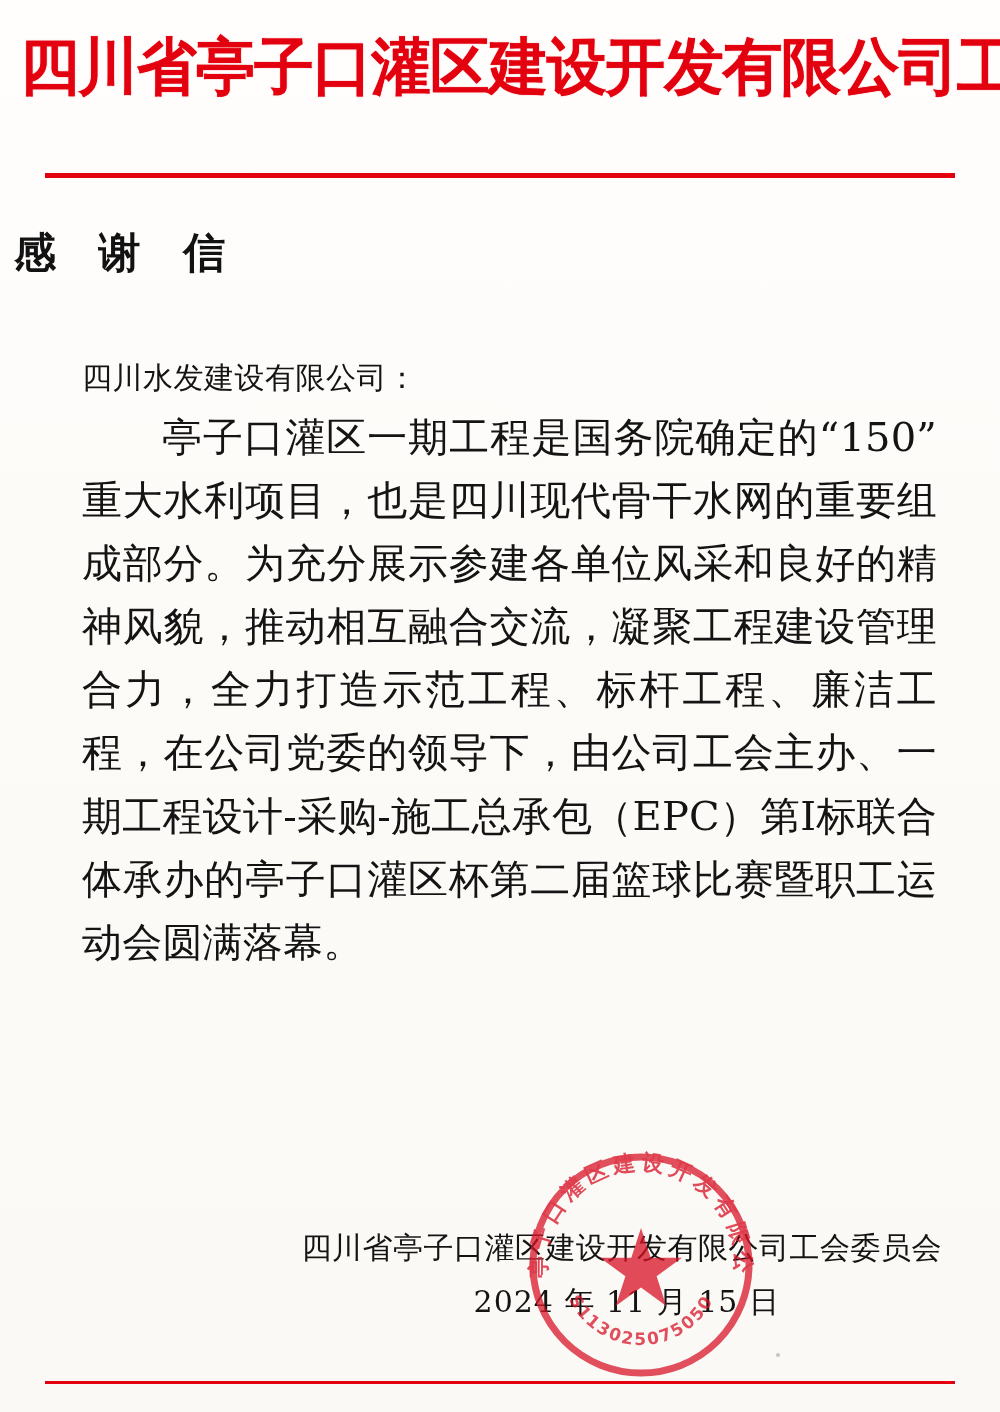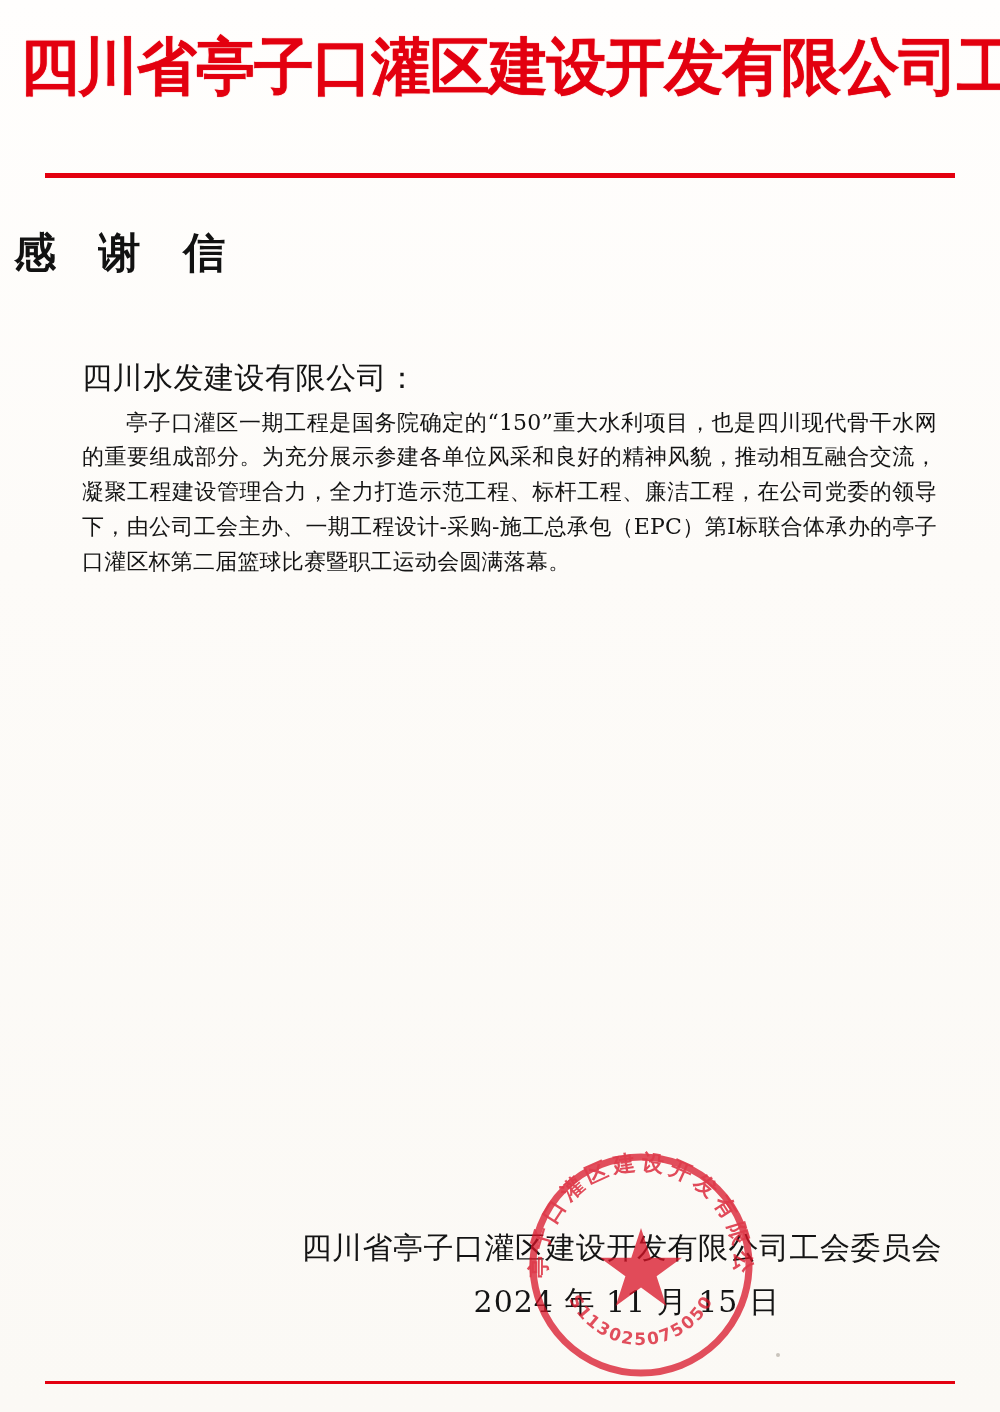--- a/index.html
+++ b/index.html
@@ -75,21 +75,21 @@
     width: 855px;
   }
   .salutation {
     font-size: 30px;
     line-height: 1.55;
     color: #141414;
     letter-spacing: 0.5px;
     margin-bottom: 4px;
   }
   .para {
-    font-size: 22px;
+    font-size: 40px;
     line-height: 1.58;
     color: #141414;
     letter-spacing: 0.2px;
     text-align: justify;
     text-justify: inter-ideograph;
     text-indent: 2em;
     margin: 0 0 2px 0;
   }
 
   

